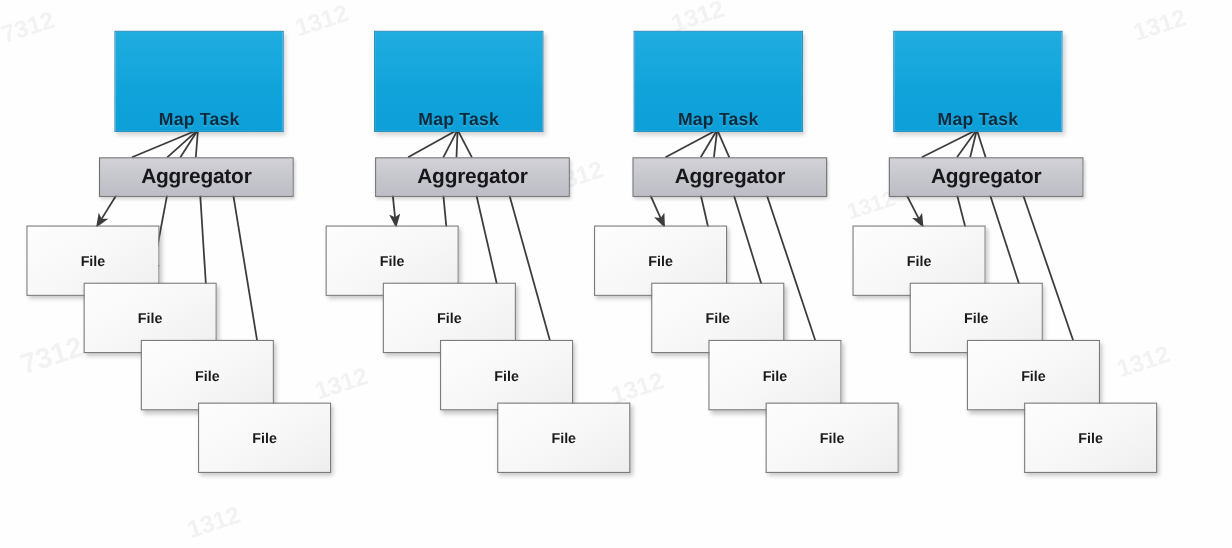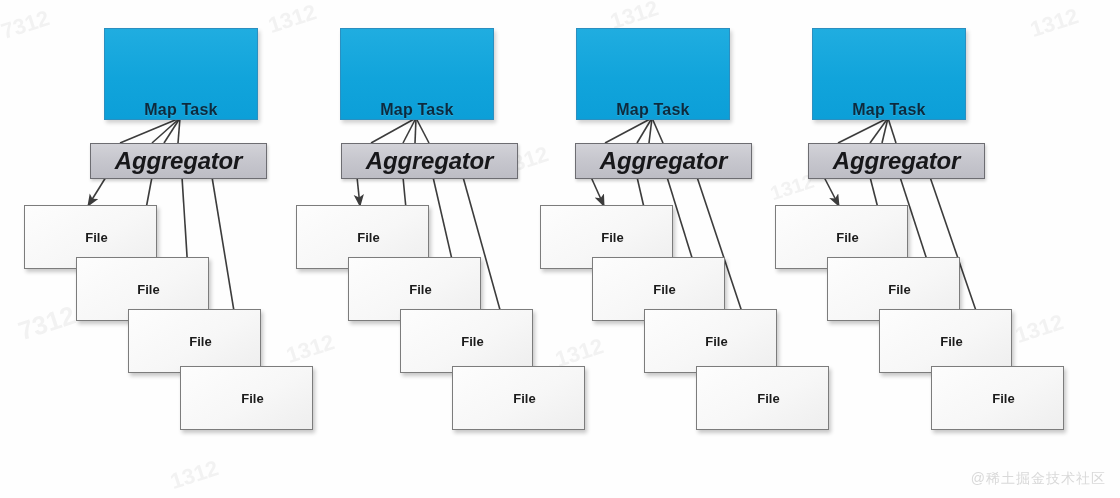--- a/index.html
+++ b/index.html
@@ -64,39 +64,37 @@
     height: 34px;
     background: linear-gradient(180deg, #d2d2d8 0%, #c6c6cd 50%, #bdbdc5 100%);
     border: 1px solid #6d6d72;
     box-shadow: 1px 2px 3px rgba(0,0,0,0.20);
     display: flex;
     align-items: center;
     justify-content: center;
     z-index: 6;
   }
   .aggregator-label {
-    font-size: 24px;
+    font-size: 19px;
     font-weight: 700;
     color: #17171a;
     letter-spacing: -0.2px;
-    font-style: italic;
   }
 
   
   .file {
     position: absolute;
     width: 119px;
     height: 62px;
     background: linear-gradient(150deg, #fdfdfd 0%, #f7f7f7 55%, #eeeeee 100%);
     border: 1px solid #7c7c7c;
     box-shadow: 2px 3px 4px rgba(0,0,0,0.22);
     display: flex;
     align-items: center;
     justify-content: center;
-    padding-left: 12px;
   }
   .file-label {
     font-size: 13px;
     font-weight: 700;
     color: #1b1b1b;
   }
 
   
   .corner-wm {
     position: absolute;
@@ -238,14 +236,13 @@
         <span class="file-label">File</span>
       </div>
       <div class="file" style="left: 879px; top: 309px; z-index: 12;">
         <span class="file-label">File</span>
       </div>
       <div class="file" style="left: 931px; top: 366px; z-index: 13;">
         <span class="file-label">File</span>
       </div>
     </div>
 
-  <div class="corner-wm">@稀土掘金技术社区</div>
 </div>
 
 </body></html>

